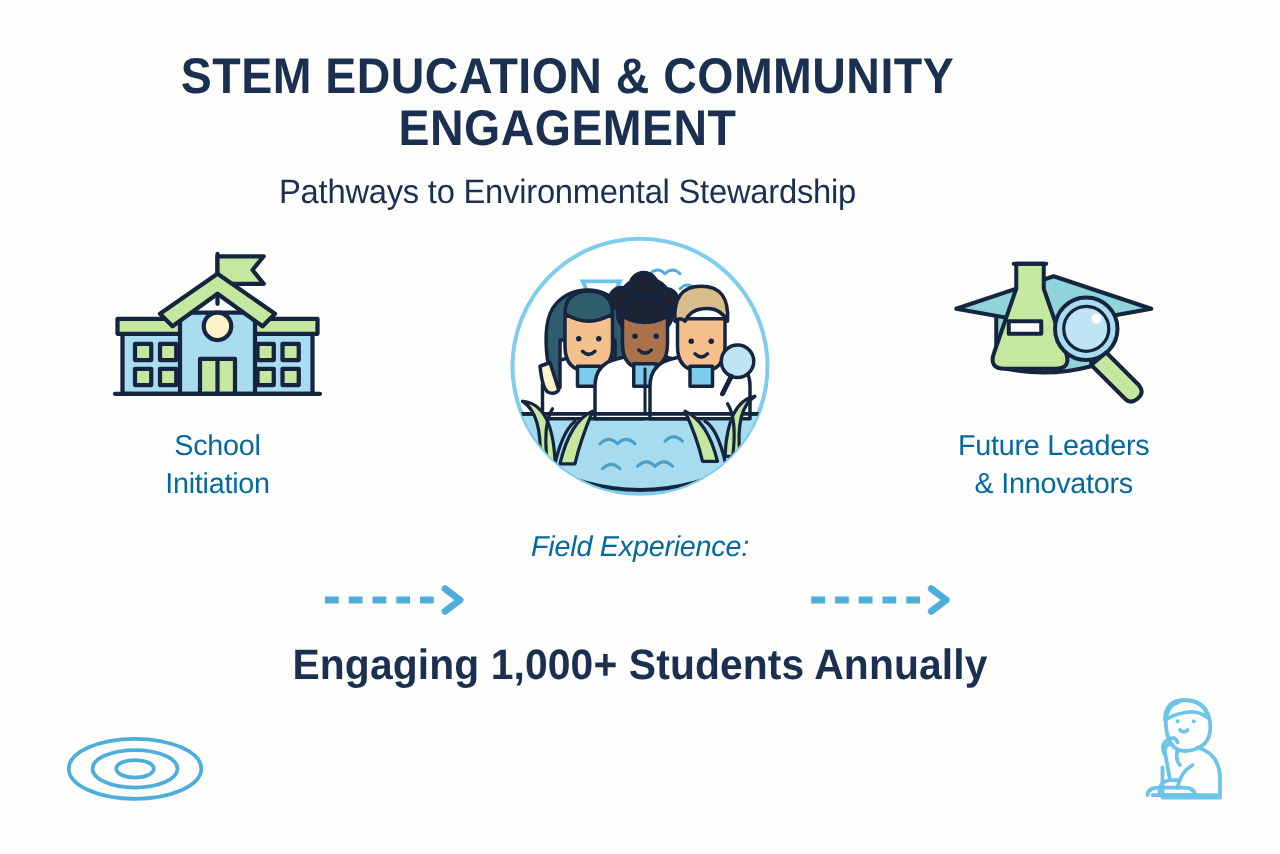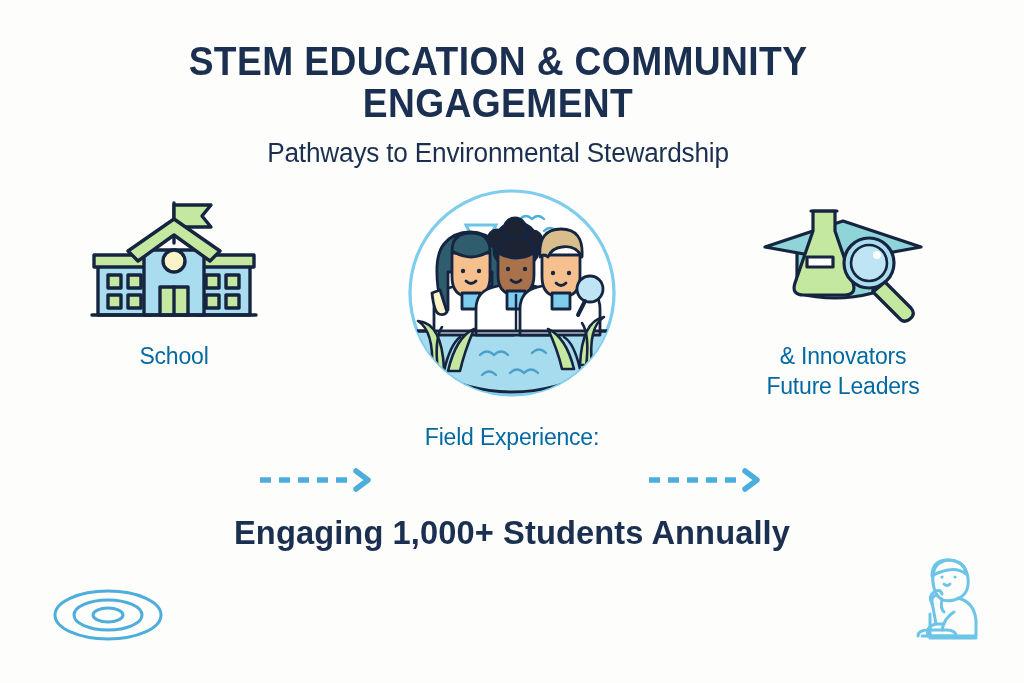--- a/index.html
+++ b/index.html
@@ -21,21 +21,20 @@
     height: 683px;
   }
 
   
   .header {
     position: absolute;
     top: 40px;
     left: 0;
     width: 908px;
     text-align: center;
-    padding-left: 44px;
   }
   .main-title {
     font-family: "Liberation Sans Narrow", "Liberation Sans", sans-serif;
     font-weight: bold;
     font-size: 40px;
     letter-spacing: 0.4px;
     color: #1b3050;
     line-height: 1.05;
     margin: 0;
     transform: scaleX(0.93);
@@ -67,21 +66,21 @@
     color: #0369a1;
     letter-spacing: -0.2px;
   }
 
   
   .stage-school { left: 84px; top: 10px; width: 180px; }
   .stage-school .stage-label { margin-top: 17px; }
 
   
   .stage-field { left: 362px; top: -2px; width: 300px; }
-  .stage-field .stage-label { margin-top: 18px; }
+  .stage-field .stage-label { margin-top: 18px; font-style: italic; }
 
   
   .stage-future { left: 748px; top: 10px; width: 190px; }
   .stage-future .stage-label { margin-top: 17px; }
 
   .arrow {
     position: absolute;
     top: 283px;
     width: 120px;
     height: 24px;
@@ -162,20 +161,21 @@
             <rect x="142" y="80" width="13" height="13" fill="#c5e8a0"></rect>
             <rect x="122" y="100" width="13" height="13" fill="#c5e8a0"></rect>
             <rect x="142" y="100" width="13" height="13" fill="#c5e8a0"></rect>
 
             <line x1="8" y1="120" x2="172" y2="120"></line>
           </g>
         </svg>
       </div>
       <div class="stage-label">
         <div>School</div>
+        <div>Initiation</div>
       </div>
     </div>
 
     <div class="arrow arrow-left">
       <svg width="120" height="24" viewBox="0 0 120 24">
         <g stroke="#4eaedb" stroke-width="5.5" fill="none" stroke-linecap="butt">
           <line x1="4" y1="12" x2="94" y2="12" stroke-dasharray="11 8"></line>
           <polyline points="100,3 112,12 100,21" stroke-width="5.5" stroke-linejoin="round" stroke-linecap="round"></polyline>
         </g>
       </svg>
@@ -308,22 +308,22 @@
             <rect x="52" y="62" width="26" height="10" fill="#ffffff"></rect>
 
             <circle cx="114" cy="68" r="25" fill="#aadcf0"></circle>
             <circle cx="114" cy="68" r="18" fill="#bfe4f3" stroke-width="2.6"></circle>
             <circle cx="122" cy="60" r="4" fill="#ffffff" stroke="none"></circle>
             <path d="M130 87 L156 113 q5 6 -1 11 q-6 5 -11 -1 L118 97 z" fill="#c5e8a0"></path>
           </g>
         </svg>
       </div>
       <div class="stage-label">
+        <div>Future Leaders</div>
         <div>&amp; Innovators</div>
-        <div>Future Leaders</div>
       </div>
     </div>
 
   </div>
 
   <div class="footline">Engaging 1,000+ Students Annually</div>
 
   <div class="deco-ripple">
     <svg width="112" height="62" viewBox="0 0 112 62">
       <g fill="none" stroke="#4eaedb" stroke-width="3">

